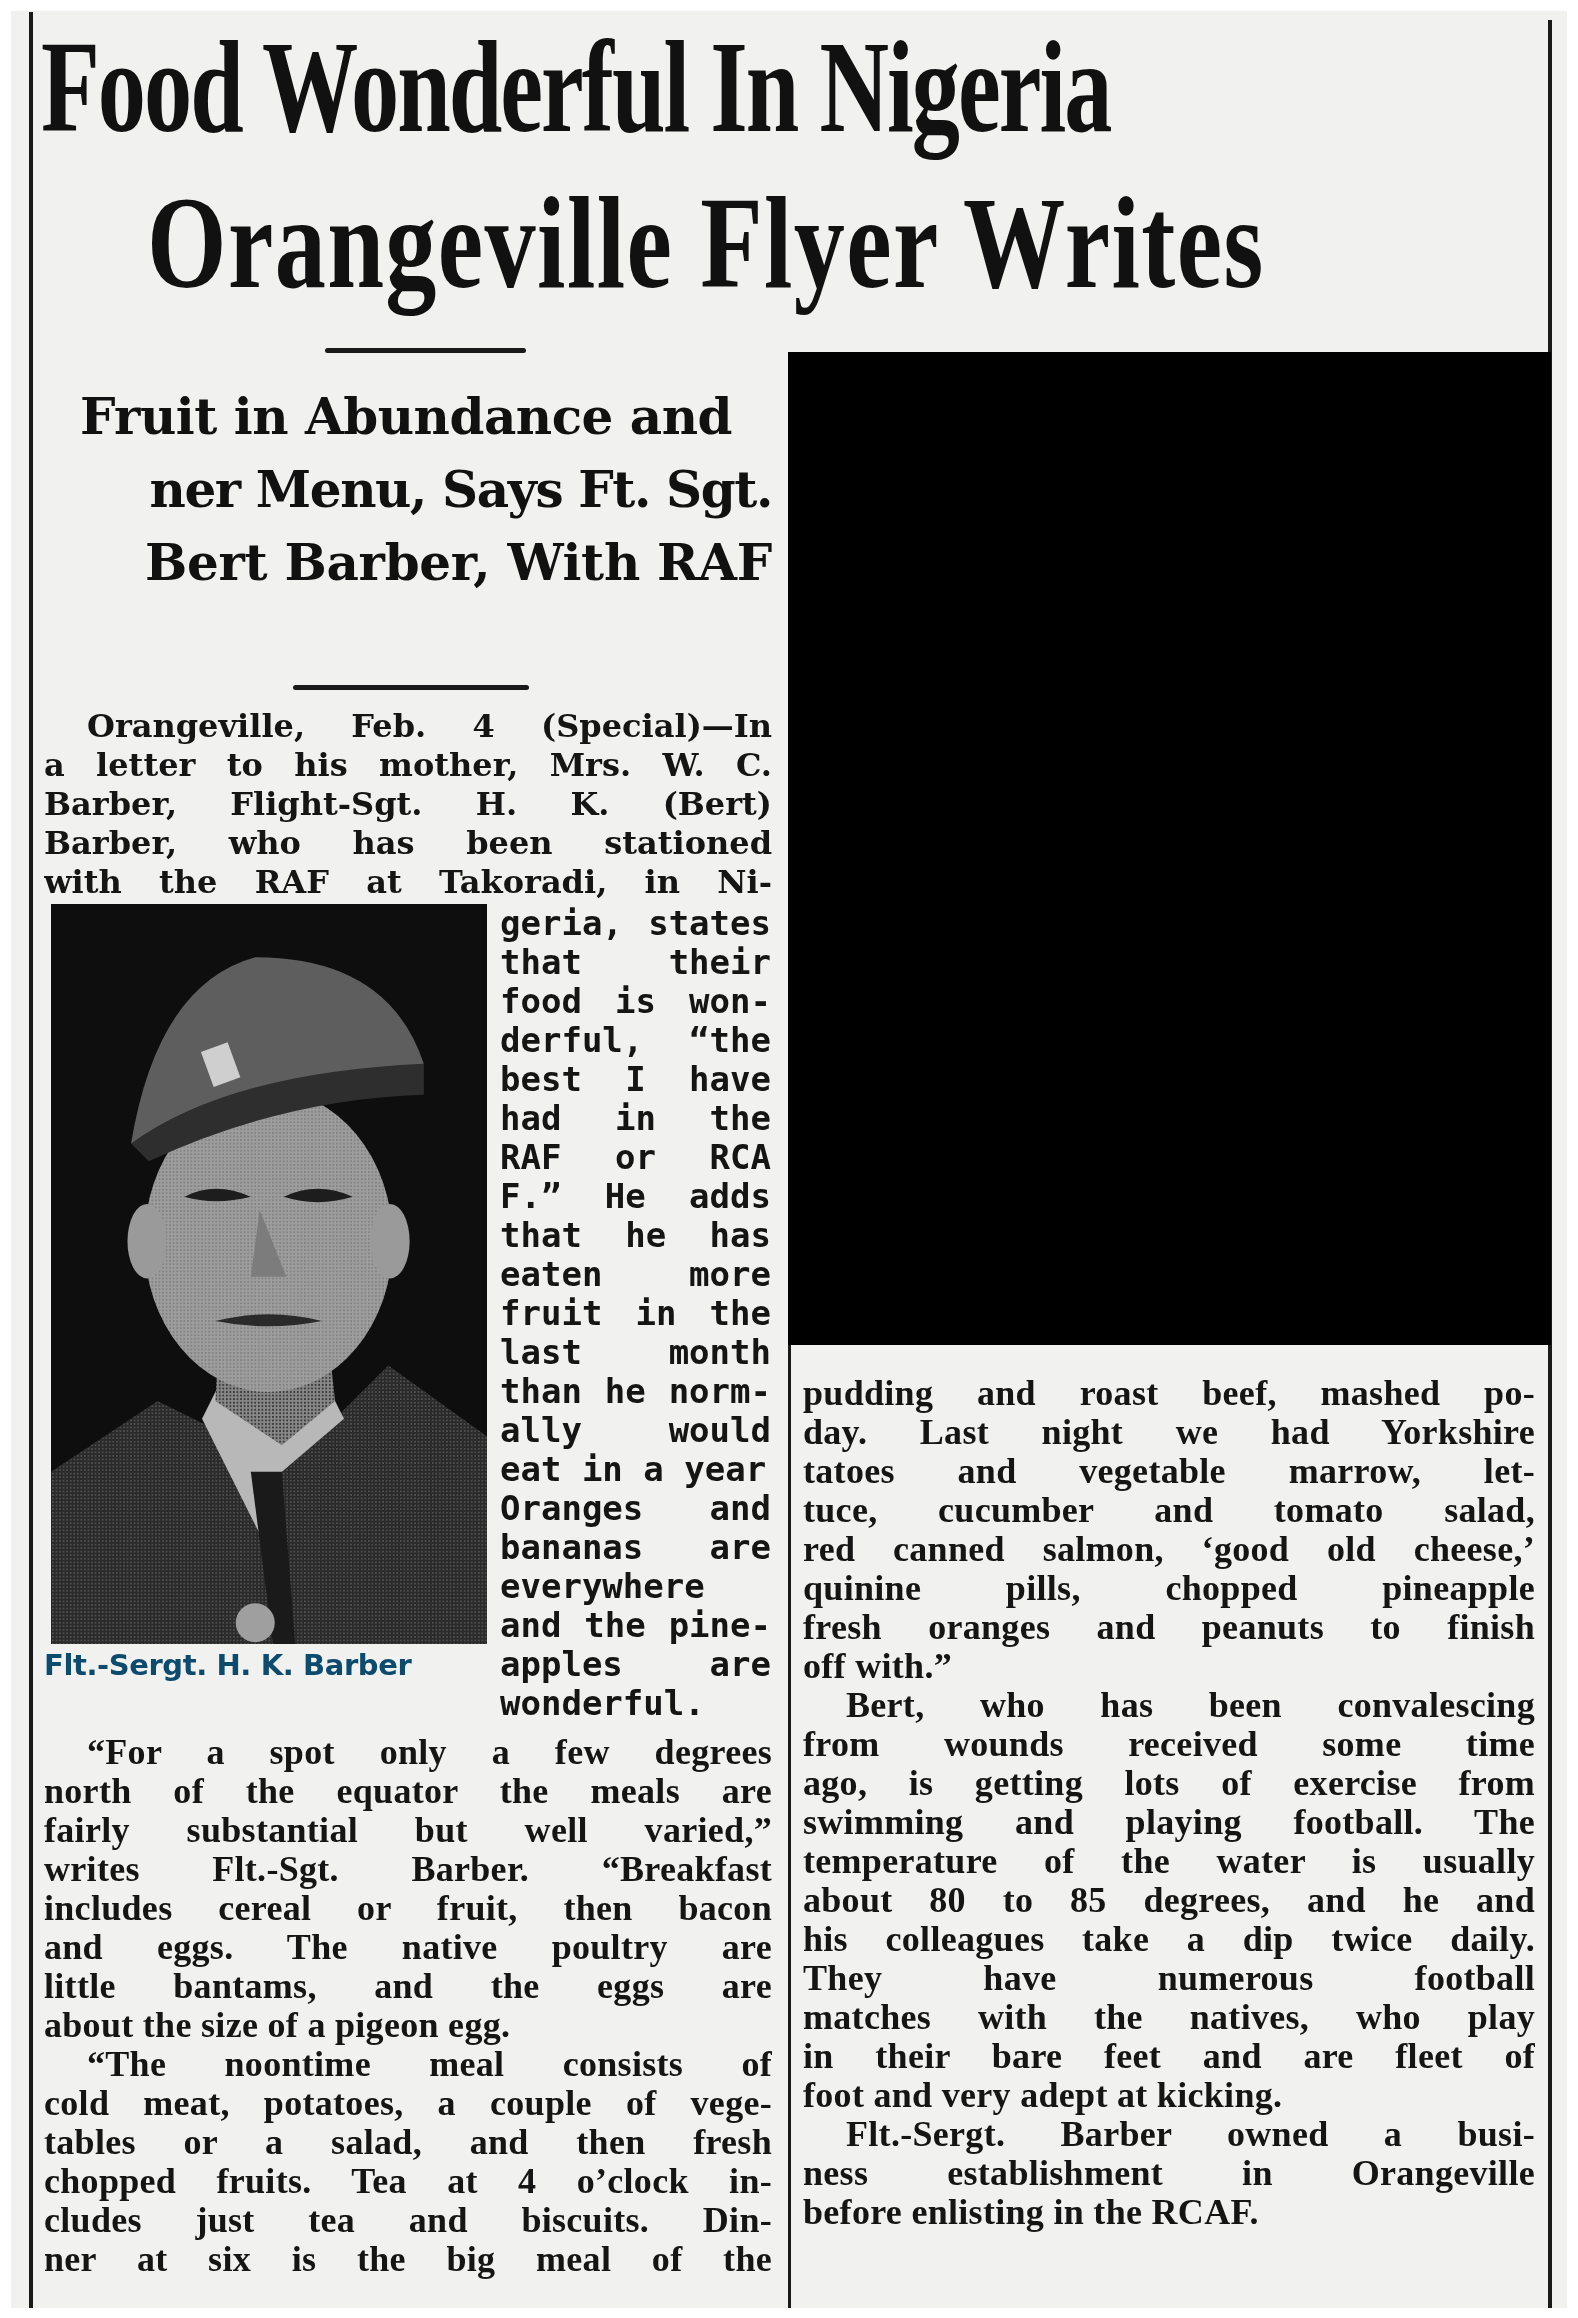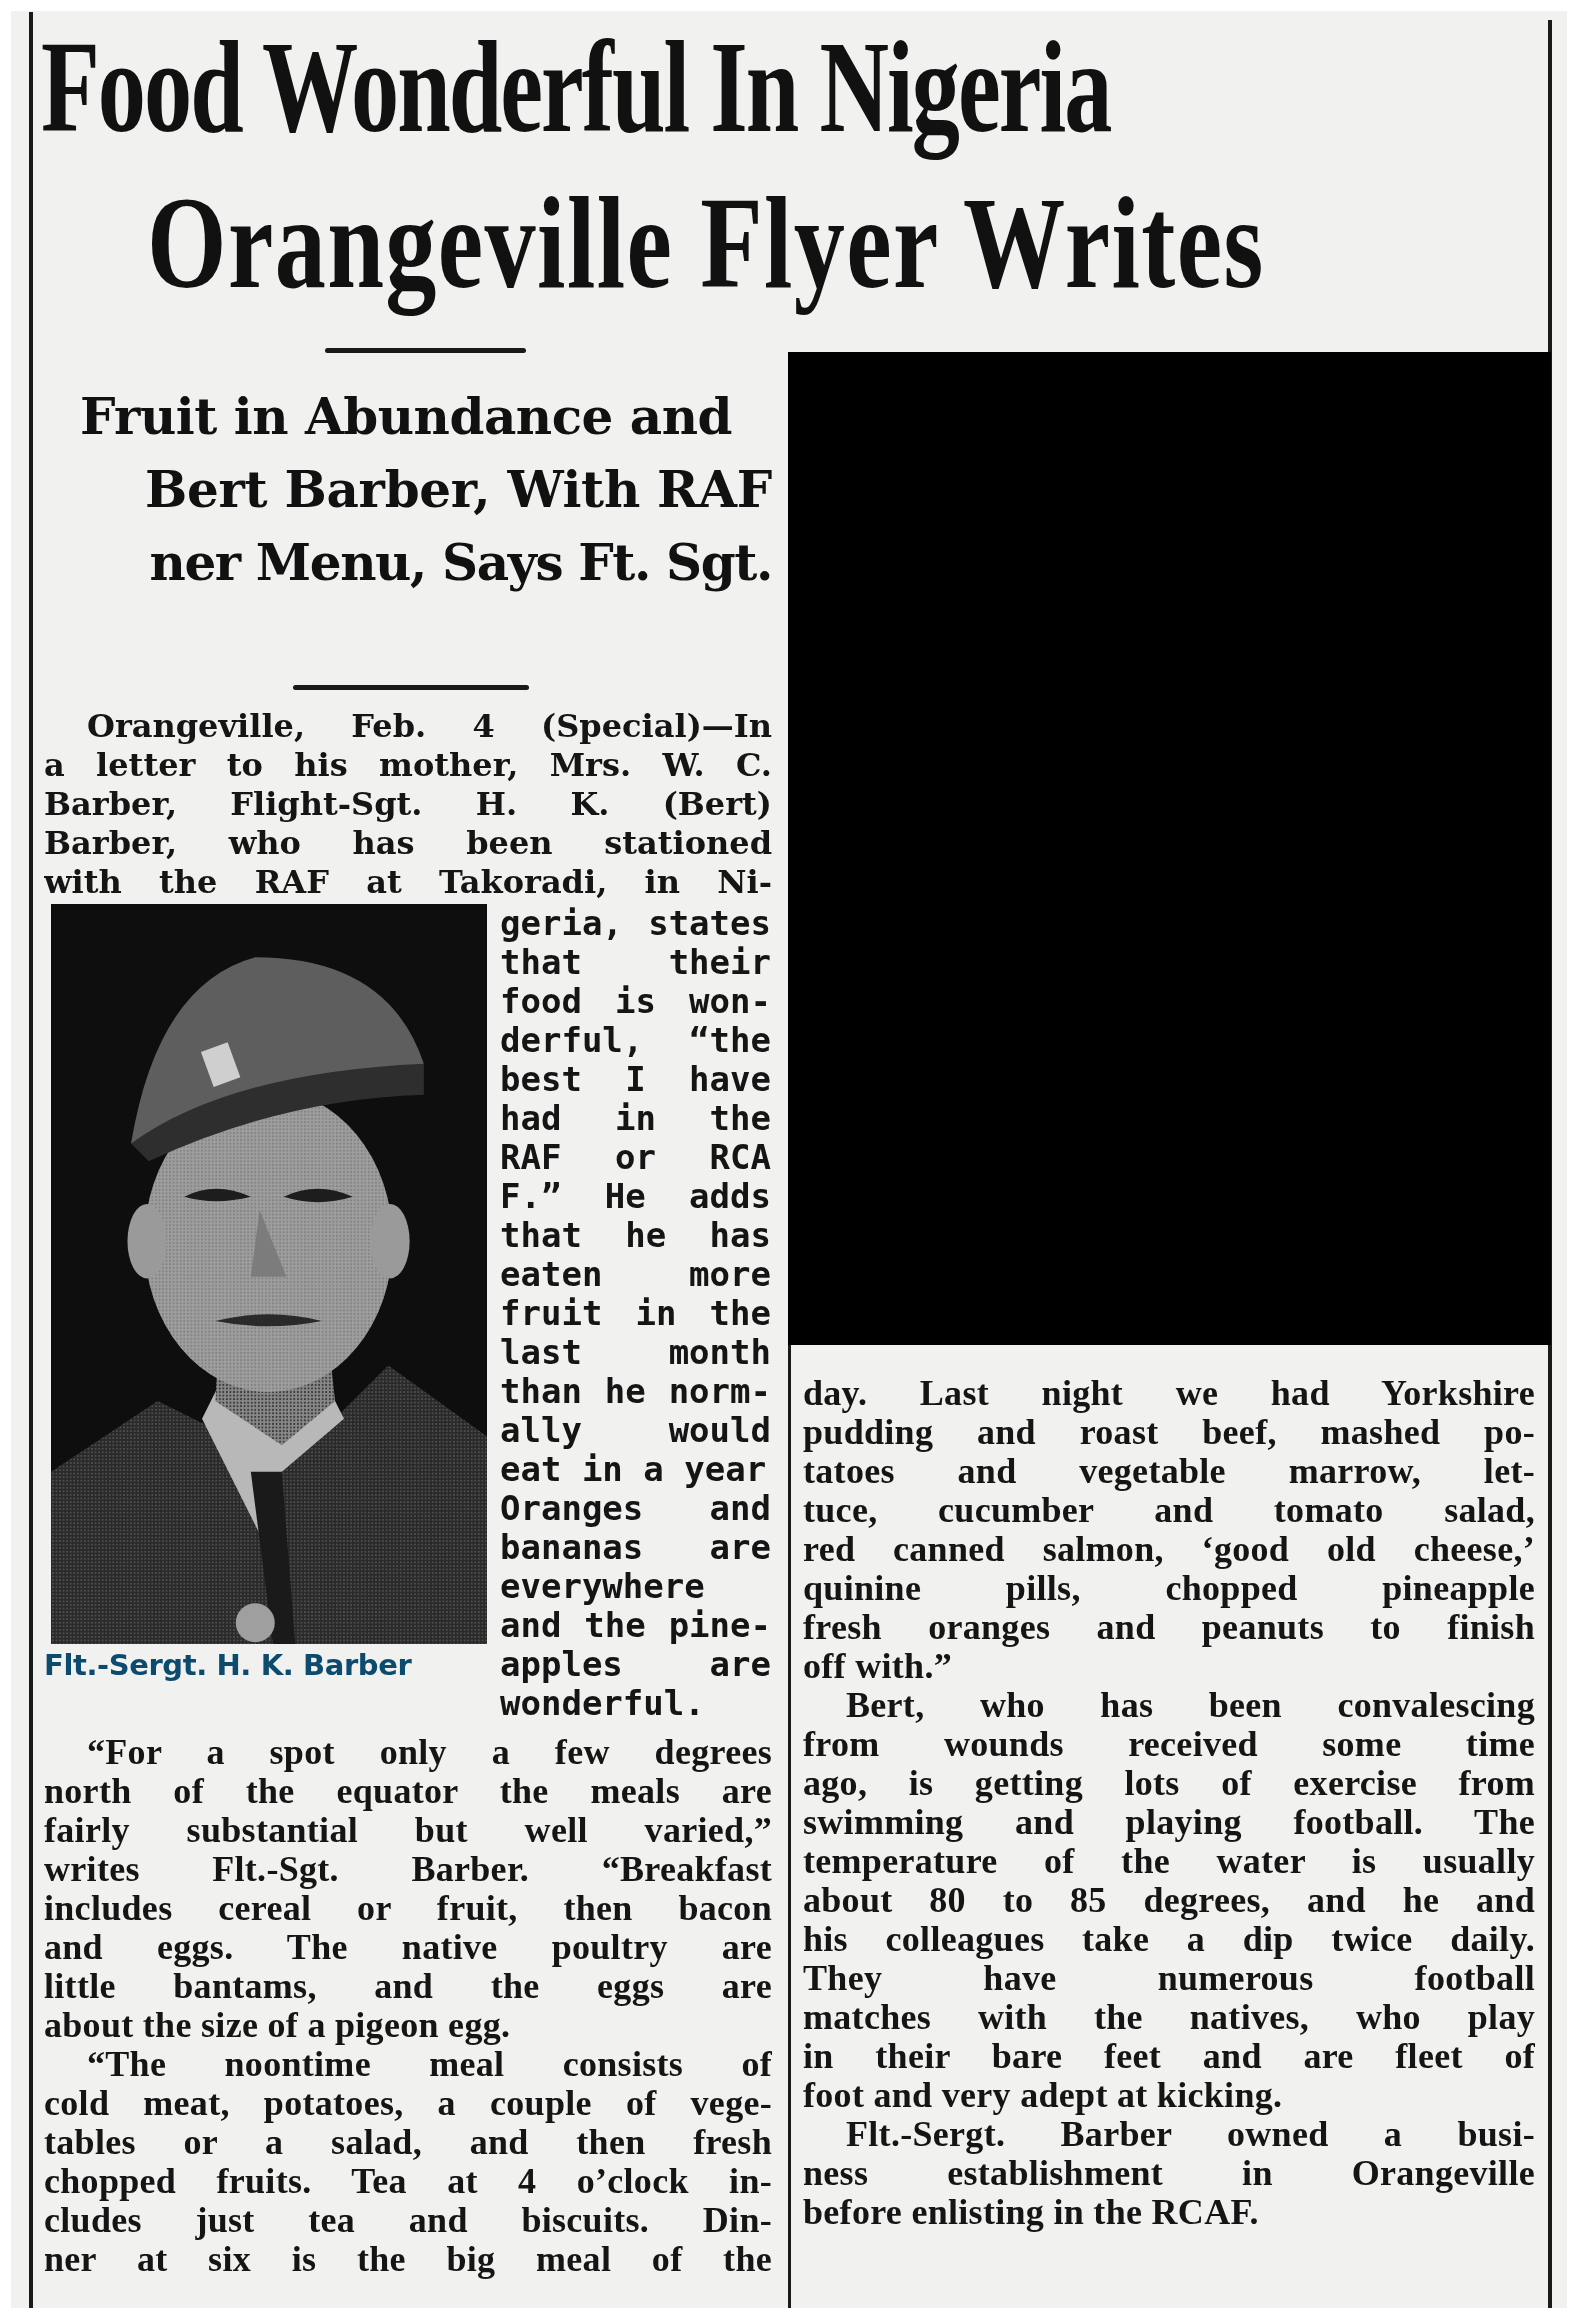--- a/index.html
+++ b/index.html
@@ -40,22 +40,22 @@
 <div class="vline" style="left:1548px; top:19.5px; height:2288px;"></div>
 <div class="vline" style="left:788px; top:1345px; width:2.7px; height:963px;"></div>
 
 <div class="hl" style="left:41px; top:19.5px; font-size:131px; line-height:133px; transform: scaleX(0.735);">Food Wonderful In Nigeria</div>
 <div class="hl" style="left:147px; top:176px; font-size:131px; line-height:133px; transform: scaleX(0.78); letter-spacing:1.8px;">Orangeville Flyer Writes</div>
 
 <div class="rule" style="left:325px; top:348px; width:201px;"></div>
 
 <div class="deck">
   <div class="first" style="letter-spacing:-0.5px;">Fruit in Abundance and</div>
+  <div style="letter-spacing:-1.4px;">ner Menu, Says Ft. Sgt.</div>
   <div style="letter-spacing:-0.3px;">Bert Barber, With RAF</div>
-  <div style="letter-spacing:-1.4px;">ner Menu, Says Ft. Sgt.</div>
 </div>
 
 <div class="rule" style="left:293px; top:685px; width:236px;"></div>
 
 <div class="col left" style="top:707px;">
   <div class="ln ind">Orangeville, Feb. 4 (Special)—In</div>
   <div class="ln">a letter to his mother, Mrs. W. C.</div>
   <div class="ln">Barber, Flight-Sgt. H. K. (Bert)</div>
   <div class="ln">Barber, who has been stationed</div>
   <div class="ln">with the RAF at Takoradi, in Ni-</div>
@@ -142,22 +142,22 @@
   <div class="ln">cold meat, potatoes, a couple of vege-</div>
   <div class="ln">tables or a salad, and then fresh</div>
   <div class="ln">chopped fruits. Tea at 4 o’clock in-</div>
   <div class="ln">cludes just tea and biscuits. Din-</div>
   <div class="ln">ner at six is the big meal of the</div>
 </div>
 
 <div class="redact"></div>
 
 <div class="col right" style="top:1374px; font-family:'Liberation Serif','DejaVu Serif',serif; font-size:36px; letter-spacing:0.3px;">
+  <div class="ln">pudding and roast beef, mashed po-</div>
   <div class="ln">day. Last night we had Yorkshire</div>
-  <div class="ln">pudding and roast beef, mashed po-</div>
   <div class="ln">tatoes and vegetable marrow, let-</div>
   <div class="ln">tuce, cucumber and tomato salad,</div>
   <div class="ln">red canned salmon, ‘good old cheese,’</div>
   <div class="ln">quinine pills, chopped pineapple</div>
   <div class="ln">fresh oranges and peanuts to finish</div>
   <div class="ln last">off with.”</div>
   <div class="ln ind">Bert, who has been convalescing</div>
   <div class="ln">from wounds received some time</div>
   <div class="ln">ago, is getting lots of exercise from</div>
   <div class="ln">swimming and playing football. The</div>

